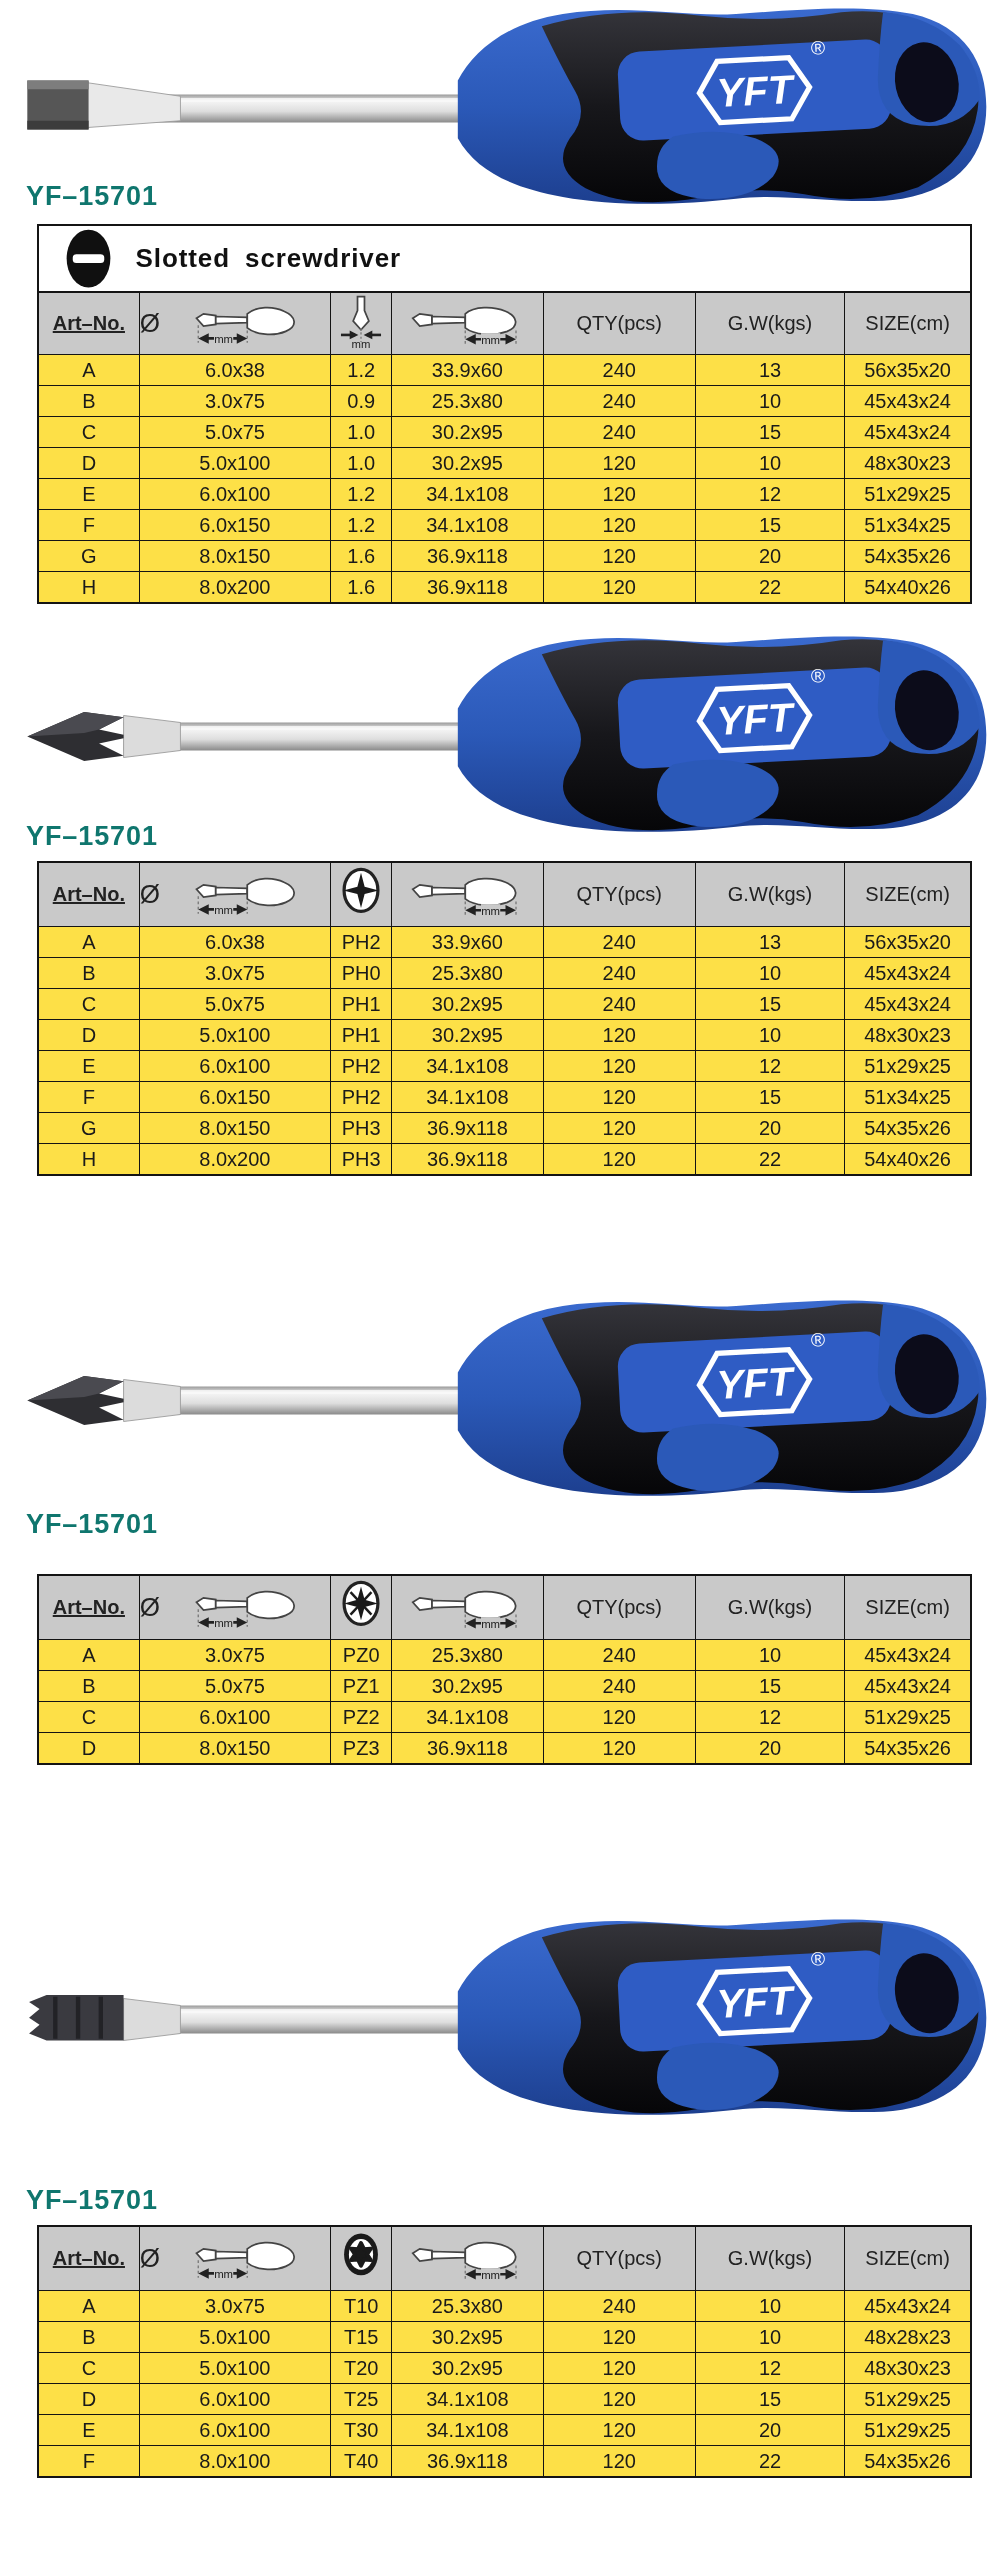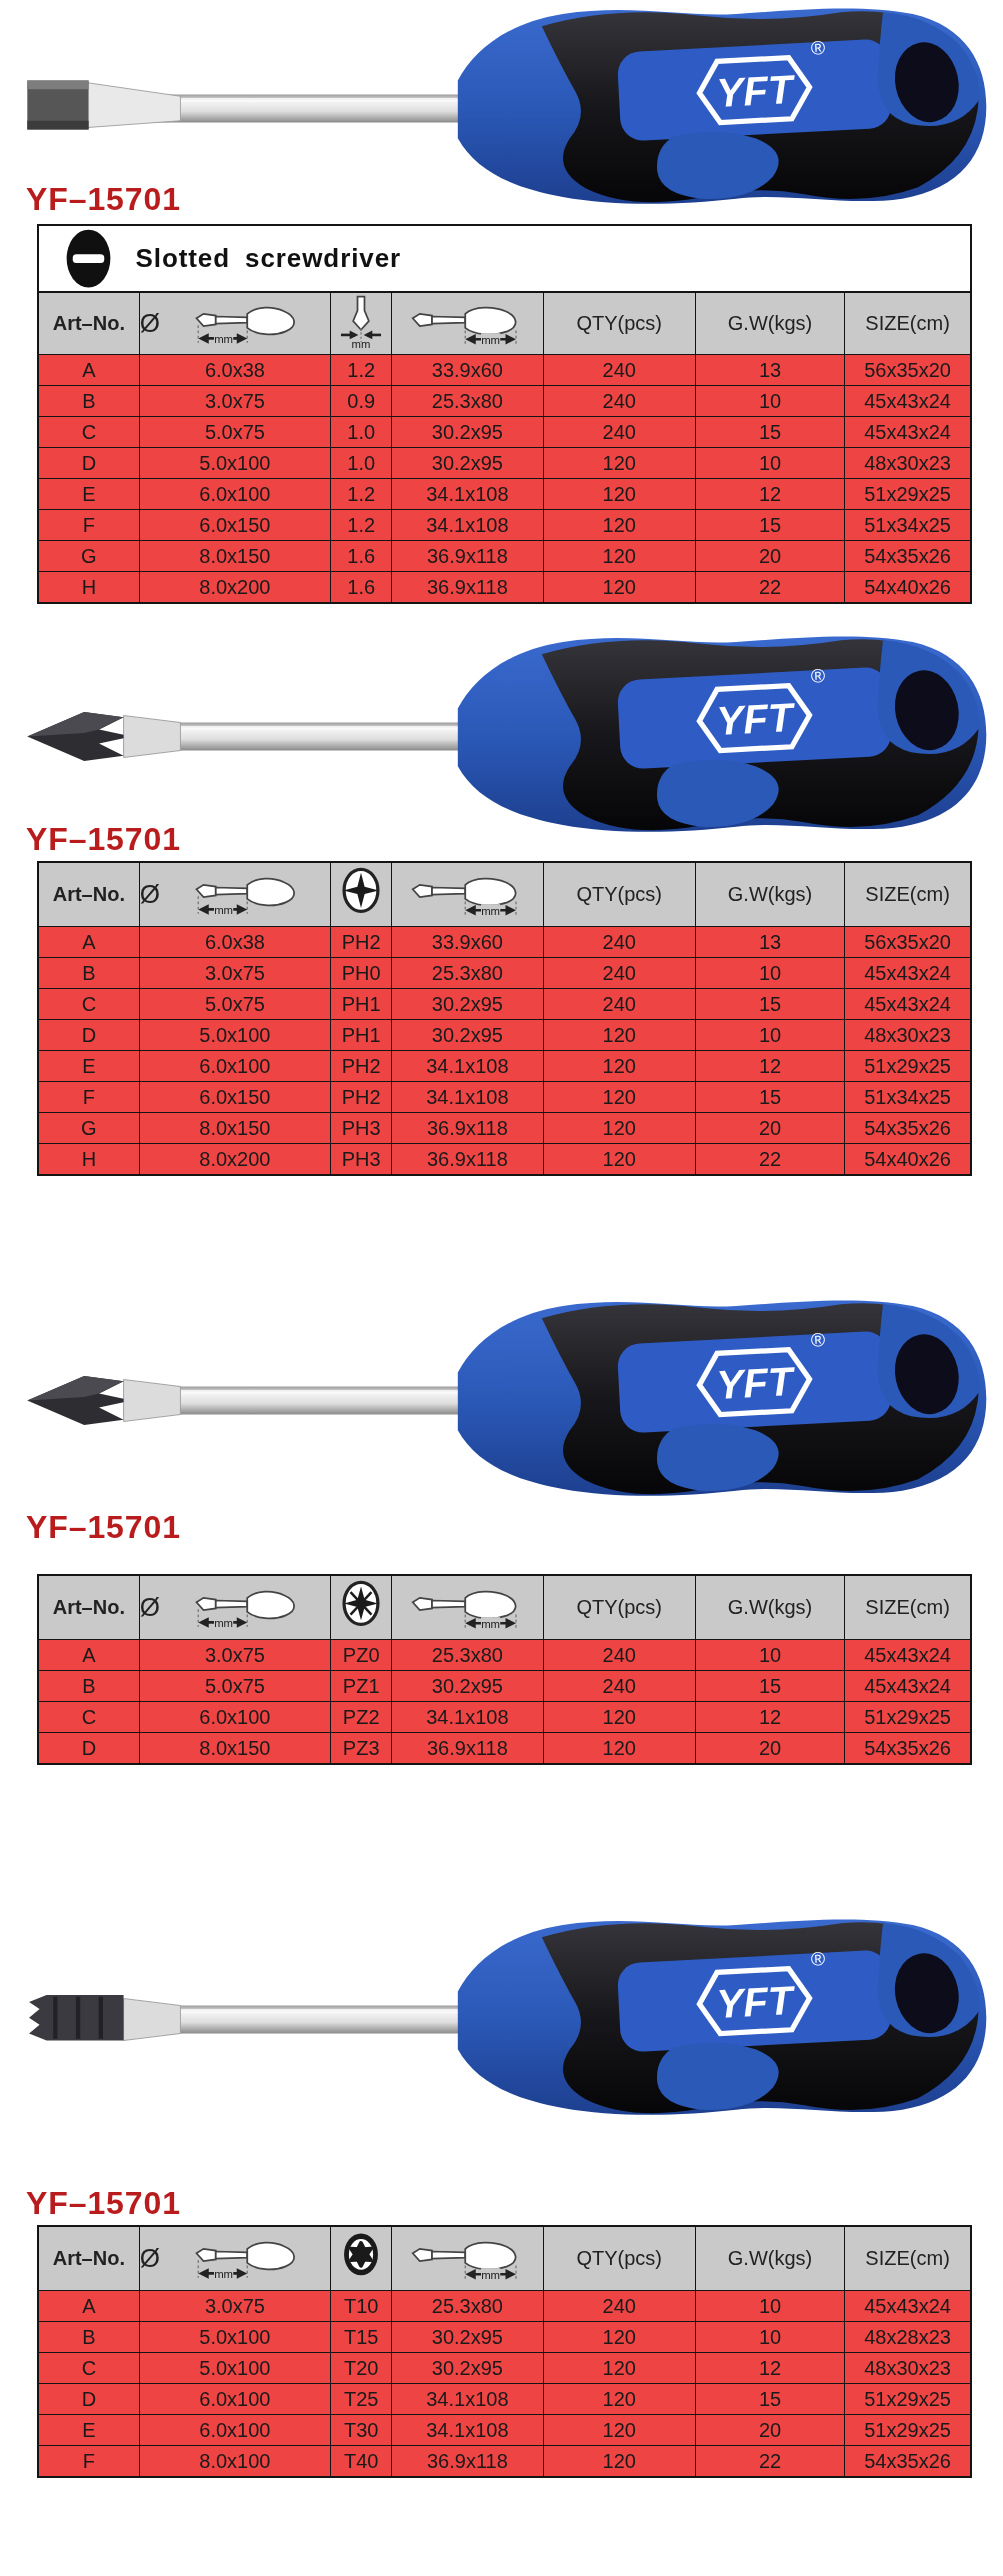--- a/index.html
+++ b/index.html
@@ -5,31 +5,31 @@
   html,body{margin:0;padding:0;background:#fff;}
   .page{position:relative;width:1004px;height:2576px;background:#fff;overflow:hidden;
         font-family:"Liberation Sans","DejaVu Sans",sans-serif;color:#111;}
   .section{position:absolute;left:0;width:1004px;}
   .sec-0{top:0;   --label-top:181px; --table-top:224px;}
   .sec-1{top:628px;--label-top:193px; --table-top:233px;}
   .sec-2{top:1292px;--label-top:217px;--table-top:282px;}
   .sec-3{top:1911px;--label-top:274px;--table-top:314px;}
   .figure{position:absolute;top:0;left:0;width:1004px;height:210px;}
   .model-label{position:absolute;left:26px;top:var(--label-top);
-        font-size:32px;font-weight:800;letter-spacing:0.9px;color:#b91c1c;}
+        font-size:27px;font-weight:800;letter-spacing:0.9px;color:#0f766e;}
   .spec-table{position:absolute;left:37px;top:var(--table-top);width:935px;
-        border-collapse:collapse;table-layout:fixed;background:#ef4444;}
+        border-collapse:collapse;table-layout:fixed;background:#fde047;}
   .spec-table td,.spec-table th{border:1.8px solid #141414;padding:0;text-align:center;
         font-weight:normal;overflow:hidden;}
   .spec-table{border:2.6px solid #141414;}
   tr.title-row td{height:65px;background:#fff;border-bottom:2.6px solid #141414;}
   .title-cell-inner{display:flex;align-items:center;gap:23px;padding-left:24.6px;}
   .table-title{font-size:26px;font-weight:bold;color:#111;letter-spacing:0.9px;word-spacing:7px;}
   tr.header-row th{height:58px;background:#c9c9c9;font-size:20px;color:#222;}
-  th.art-head{background:#e60012;color:#fff;font-size:23px;font-weight:bold;}
+  th.art-head{background:#e60012;color:#fff;font-size:23px;font-weight:bold;text-decoration:underline;}
   tr.data-row td{height:30px;font-size:20px;color:#1a1a1a;}
   .phi-head{display:flex;align-items:center;justify-content:center;gap:7px;}
   .phi-sym{font-size:26px;color:#222;}
   .hdr-ico{display:block;margin:0 auto;}
   [data-variant]{display:inline-block;}
 </style>
 </head>
 <body>
 
 <svg width="0" height="0" style="position:absolute" aria-hidden="true">

